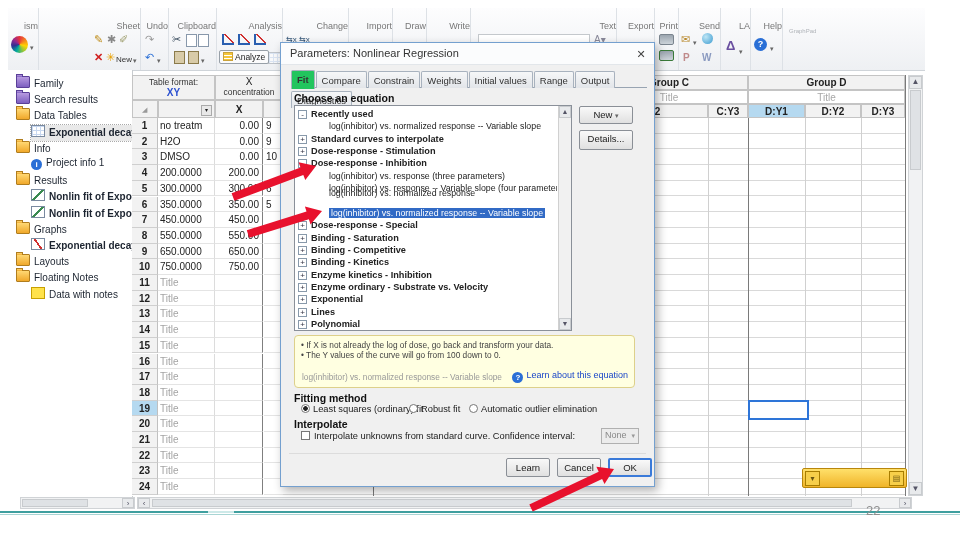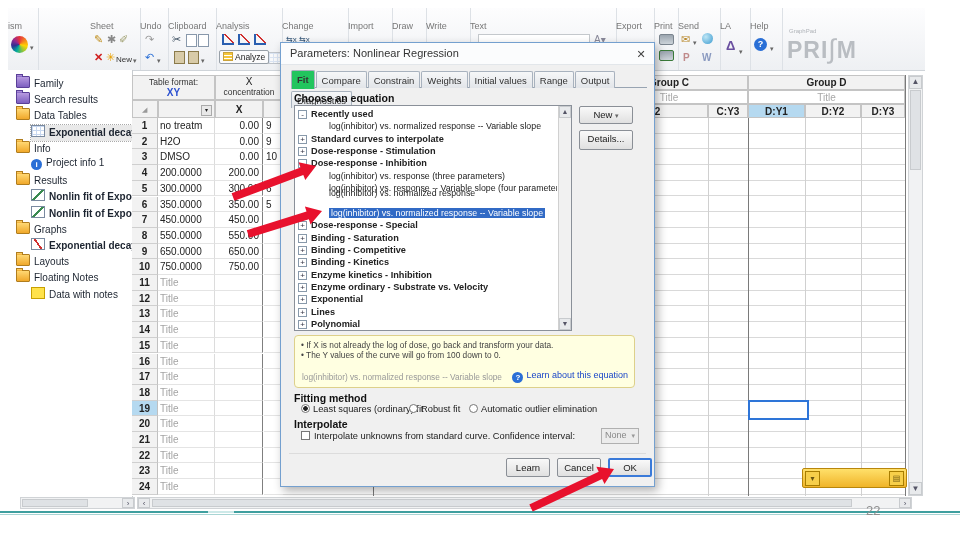--- a/index.html
+++ b/index.html
@@ -2,21 +2,21 @@
 <html><head>
 <meta charset="utf-8">
 <style>
   html,body{margin:0;padding:0}
   body{width:960px;height:540px;position:relative;background:#fff;overflow:hidden;
        font-family:"Liberation Sans",sans-serif;color:#222;}
   
   #ribbon{position:absolute;left:8px;top:8px;width:917px;height:62px;
     background:linear-gradient(#fdfdfe,#eef0f3);border-bottom:1px solid #cfd4d9;}
   .sec{position:absolute;top:0;height:62px;border-right:1px solid #dde1e6;}
-  .sec-label{position:absolute;top:13px;left:0;right:0;text-align:left;font-size:9px;color:#777;white-space:nowrap;overflow:hidden}
+  .sec-label{position:absolute;top:13px;left:0;right:0;text-align:right;font-size:9px;color:#777;white-space:nowrap;overflow:hidden}
   .g{position:absolute;font-size:11px;line-height:11px;white-space:nowrap}
   .caret{font-size:7px;color:#666}
   .pinwheel{position:absolute;width:17px;height:17px;border-radius:50%;
     background:conic-gradient(#e4323c,#f58220,#ffd400,#8cc63f,#00a99d,#2e3192,#92278f,#e4323c)}
   .ic{position:absolute;display:inline-block}
   .ic-page{width:9px;height:11px;background:#fff;border:1px solid #8898ab}
   .ic-folderop{width:13px;height:9px;background:linear-gradient(#ffe08a,#f0a82a);border:1px solid #b8860b}
   .ic-save{width:10px;height:10px;border:1px solid #2a4f95;background:linear-gradient(#4a6fb5 55%,#dfe7f5 55%)}
   .ic-clip{width:9px;height:11px;background:#d8cba8;border:1px solid #8a7a4a}
   .ic-chart{width:10px;height:9px;border-left:2px solid #2a5fb0;border-bottom:2px solid #2a5fb0;
@@ -204,21 +204,20 @@
     <span class="g" style="left:6px;top:32px;color:#6a4fa0;font-weight:bold;font-size:13px">Δ</span>
     <span class="g caret" style="left:19px;top:38px">▾</span>
   </div>
   <div class="sec" style="left:742px;width:32px">
     <div class="sec-label">Help</div>
     <span class="ic ic-help" style="left:4px;top:30px">?</span>
     <span class="g caret" style="left:20px;top:35px">▾</span>
   </div>
   <div id="logo">
     <span class="brand">GraphPad</span>
-    <span class="name"><span>PRI</span><span class="intg">∫</span><span>M</span></span>
   </div>
 </div>
 
 <div id="sidebar">
     <div class="side-item" style="top: 6px; left: 8px; right: 0px;"><span class="si si-folder-purple"></span><span>Family</span></div>
     <div class="side-item" style="top: 22.2px; left: 8px; right: 0px;"><span class="si si-folder-purple"></span><span>Search results</span></div>
     <div class="side-item" style="top: 38.4px; left: 8px; right: 0px;"><span class="si si-folder"></span><span>Data Tables</span></div>
     <div class="side-item side-sel" style="top: 54.6px; left: 23px; right: 0px;"><span class="si si-table"></span><span class="b">Exponential decay</span></div>
     <div class="side-item" style="top: 70.8px; left: 8px; right: 0px;"><span class="si si-folder"></span><span>Info</span></div>
     <div class="side-item" style="top: 87px; left: 23px; right: 0px;"><span class="si si-info">i</span><span>Project info 1</span></div>

